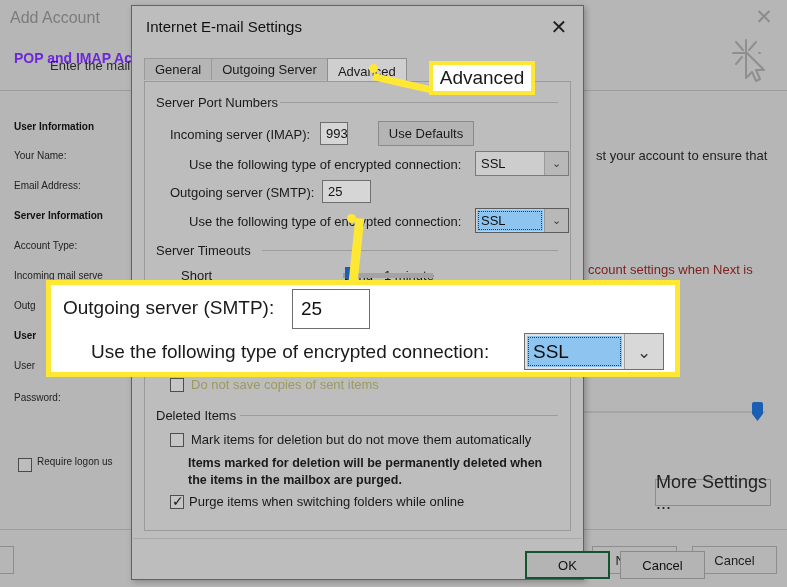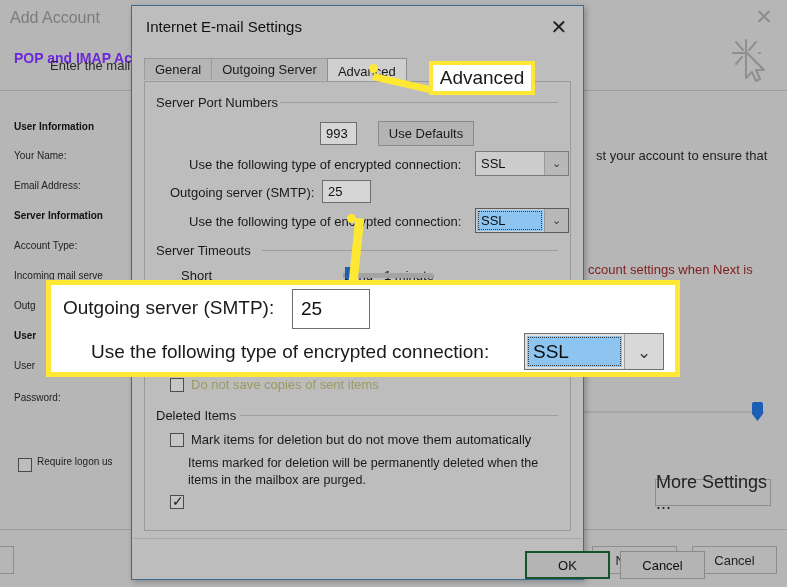--- a/index.html
+++ b/index.html
@@ -310,20 +310,21 @@
   .cb-label {
     position: absolute;
     font-size: 13px; color: #1a1a1a;
     white-space: nowrap;
   }
   .helptext {
     position: absolute;
     font-size: 12.5px; color: #1a1a1a;
     line-height: 17px;
     width: 370px;
+    font-weight: bold;
   }
 
   #timeout-track {
     position: absolute;
     left: 211px; top: 267px;
     width: 90px; height: 5px;
     background: #a3a3a3;
   }
   #timeout-track-fill {
     position: absolute;
@@ -529,21 +530,22 @@
     <div class="tab">General</div>
     <div class="tab">Outgoing Server</div>
     <div class="tab active">Advanced</div>
   </div>
 
   <div id="tabpanel">
 
     <div class="group-title" style="left:11px; top:13px;">Server Port Numbers</div>
     <div class="group-line" style="left:135px; top:20px; width:278px;"></div>
 
-    <div class="textbox" style="left:175px; top:40px; width:37px; height:23px;">993</div>
+    <div class="field-label" style="left:25px; top:45px;">Incoming server (IMAP):</div>
+    <div class="textbox" style="left:175px; top:40px; width:28px; height:23px;">993</div>
     <div class="pushbutton" style="left:233px; top:39px; width:96px; height:25px;">Use Defaults</div>
 
     <div class="field-label" style="left:44px; top:75px;">Use the following type of encrypted connection:</div>
     <div class="combo" style="left:330px; top:69px; width:94px; height:25px;">
       <div class="combo-value">SSL</div>
       <div class="combo-arrow">⌄</div>
     </div>
 
     <div class="field-label" style="left:25px; top:103px;">Outgoing server (SMTP):</div>
     <div class="textbox" style="left:177px; top:98px; width:49px; height:23px;">25</div>
@@ -568,20 +570,21 @@
     <div class="group-line" style="left:95px; top:333px; width:318px;"></div>
 
     <div class="checkbox" style="left:25px; top:351px;"></div>
     <div class="cb-label" style="left:46px; top:350px;">Mark items for deletion but do not move them automatically</div>
 
     <div class="helptext" style="left:43px; top:373px;">Items marked for deletion will be permanently deleted when the items in the mailbox are purged.</div>
 
     <div class="checkbox" style="left:25px; top:413px;">
       <span class="tick">✓</span>
     </div>
+    <div class="cb-label" style="left:44px; top:412px;">Purge items when switching folders while online</div>
   </div>
 
   <div id="timeout-track"></div>
   <div id="timeout-track-fill"></div>
   <div id="timeout-thumb"></div>
 
   <div id="dialog-buttons-rule"></div>
   <div id="btn-ok">OK</div>
   <div id="btn-cancel">Cancel</div>
 </div>

